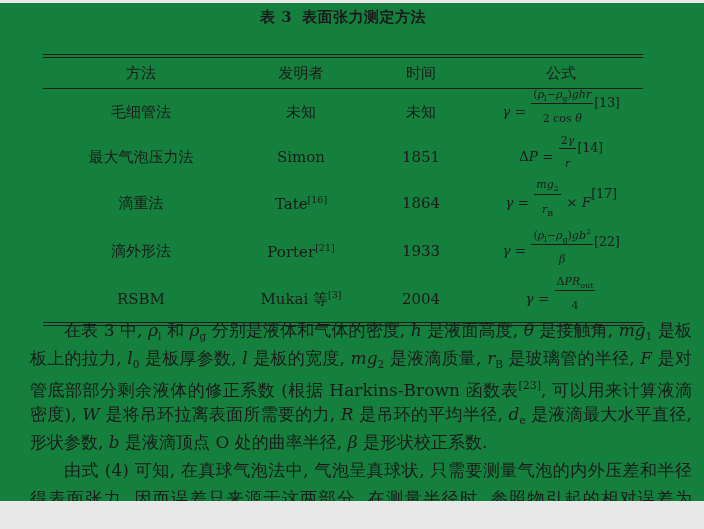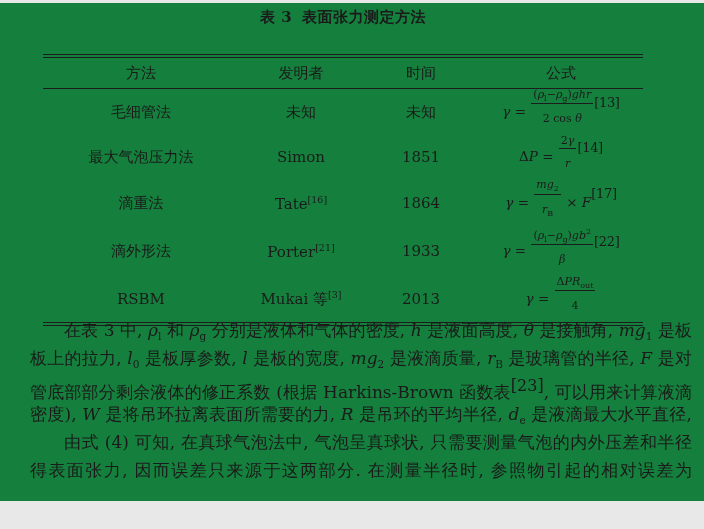--- a/index.html
+++ b/index.html
@@ -43,21 +43,21 @@
   .frac sub, .frac sup { font-size:8px; }
   .fref { font-size:13px; vertical-align:9px; letter-spacing:-0.3px; }
 
   .bodytext { position:absolute; left:30px; top:313px; width:662px; font-size:17px; }
   .tline { line-height:28px; text-align:justify; text-align-last:justify;
            height:28px; overflow:hidden; }
   .tline.lastline { text-align-last:auto; }
   .tline.indent { text-indent:34px; }
   .bodytext i { font-family:"DejaVu Serif","Liberation Serif",serif; }
   .bodytext sub { font-size:10.5px; }
-  .bodytext sup { font-size:16px; }
+  .bodytext sup { font-size:11px; }
   .para { margin:0; }
   .para + .para { margin-top:0; }
 </style>
 </head>
 <body>
 
 <div class="page">
 
   <div class="caption">
     <div class="caption-zh"><span>表 3</span><span class="gap"></span><span>表面张力测定方法</span></div>
@@ -99,32 +99,33 @@
         </tr>
         <tr>
           <td>滴外形法</td>
           <td>Porter<sup>[21]</sup></td>
           <td>1933</td>
           <td class="f-cell"><span class="math"><span class="lhs"><i>γ</i> = </span><span class="frac"><span class="num">(<i>ρ</i><sub>l</sub>−<i>ρ</i><sub>g</sub>)<i>gb</i><sup>2</sup></span><span class="den"><i>β</i></span></span><sup class="fref">[22]</sup></span></td>
         </tr>
         <tr>
           <td>RSBM</td>
           <td>Mukai 等<sup>[3]</sup></td>
-          <td>2013</td>
+          <td>2004</td>
           <td class="f-cell"><span class="math"><span class="lhs"><i>γ</i> = </span><span class="frac"><span class="num">Δ<i>PR</i><sub>out</sub></span><span class="den">4</span></span></span></td>
         </tr>
       </tbody>
   </table>
 
   <div class="bodytext" id="bodytext">
       <div class="para">
         <div class="tline indent">在表 3 中, <i>ρ</i><sub>l</sub> 和 <i>ρ</i><sub>g</sub> 分别是液体和气体的密度, <i>h</i> 是液面高度, <i>θ</i> 是接触角, <i>mg</i><sub>1</sub> 是板在半月</div>
         <div class="tline">板上的拉力, <i>l</i><sub>0</sub> 是板厚参数, <i>l</i> 是板的宽度, <i>mg</i><sub>2</sub> 是液滴质量, <i>r</i><sub>B</sub> 是玻璃管的半径, <i>F</i> 是对玻璃</div>
         <div class="tline">管底部部分剩余液体的修正系数 (根据 Harkins-Brown 函数表<sup>[23]</sup>, 可以用来计算液滴的质量和</div>
         <div class="tline">密度), <i>W</i> 是将吊环拉离表面所需要的力, <i>R</i> 是吊环的平均半径, <i>d</i><sub>e</sub> 是液滴最大水平直径,  是</div>
+        <div class="tline lastline">形状参数, <i>b</i> 是液滴顶点 O 处的曲率半径, <i>β</i> 是形状校正系数.</div>
       </div>
       <div class="para">
         <div class="tline indent">由式 (4) 可知, 在真球气泡法中, 气泡呈真球状, 只需要测量气泡的内外压差和半径就能求</div>
         <div class="tline">得表面张力, 因而误差只来源于这两部分. 在测量半径时, 参照物引起的相对误差为 1.5%, 气</div>
       </div>
     </div>
 
 </div>
 
 </body></html>

